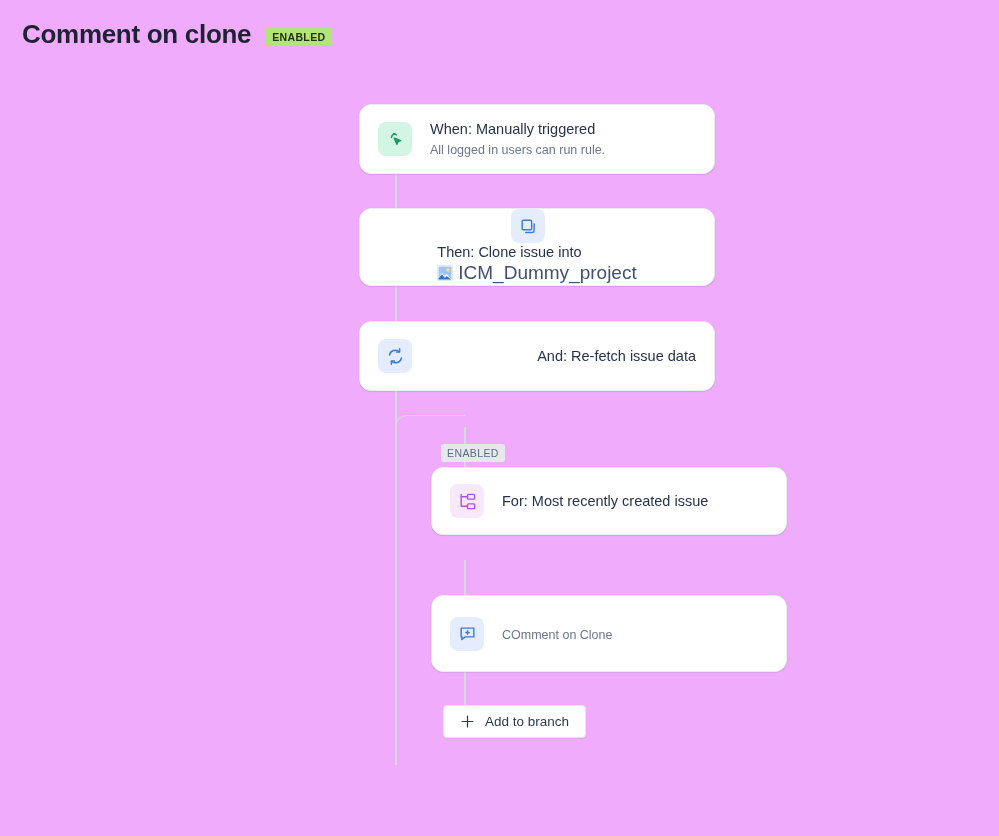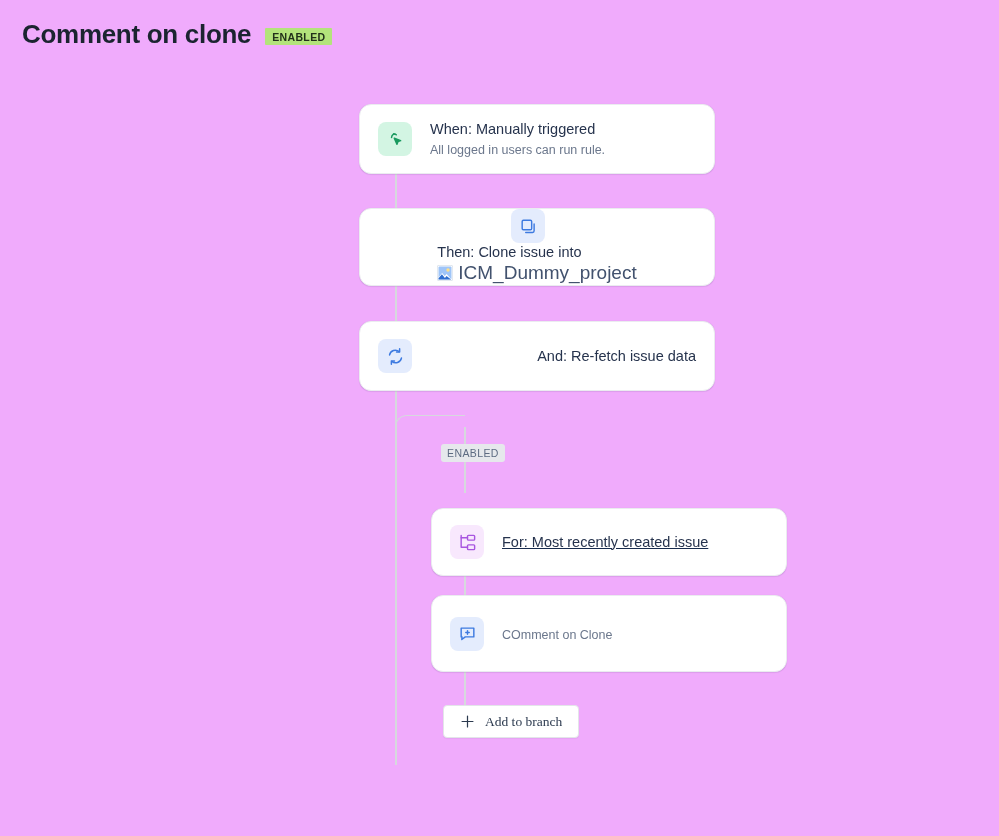--- a/index.html
+++ b/index.html
@@ -231,21 +231,21 @@
           <polyline points="17.2,2.3 17.2,6.2 13.3,6.2"></polyline>
           <path d="M19.5 14a7.5 7.5 0 0 1-12.2 4.2"></path>
           <polyline points="6.8,21.7 6.8,17.8 10.7,17.8"></polyline>
         </svg>
       </div>
       <div class="node-text">
         <div class="node-title">And: Re-fetch issue data</div>
       </div>
     </div>
 
-    <div class="node" style="left:431px; top:448px; width:356px; height:68px;text-decoration:underline;">
+    <div class="node" style="left:431px; top:407px; width:356px; height:68px;">
       <div class="node-icon ic-purple">
         <svg width="19" height="19" viewBox="0 0 24 24" fill="none" stroke="#a855e0" stroke-width="1.8" stroke-linecap="round" stroke-linejoin="round">
           <rect x="12" y="3" width="9" height="6" rx="1.2"></rect>
           <rect x="12" y="15" width="9" height="6" rx="1.2"></rect>
           <path d="M4 3v15h8"></path>
           <path d="M4 6h8"></path>
         </svg>
       </div>
       <div class="node-text">
         <div class="node-title">For: Most recently created issue</div>
@@ -260,21 +260,21 @@
           <path d="M9.8 10.8h4.4"></path>
         </svg>
       </div>
       <div class="node-text">
         <div class="node-sub">
           <span>COmment on Clone</span>
         </div>
       </div>
     </div>
 
-    <div class="add-btn" style="left:443px; top:645px;font-family:Liberation Serif, serif;">
+    <div class="add-btn" style="left:443px; top:645px;">
       <svg class="plus-icon" width="15" height="15" viewBox="0 0 16 16" fill="none" stroke="#2c3a4f" stroke-width="1.3" stroke-linecap="round">
         <path d="M8 2.2v11.6"></path>
           <path d="M2.2 8h11.6"></path>
       </svg>
       <span>Add to branch</span>
     </div>
 
 
   </div>
 </div>

